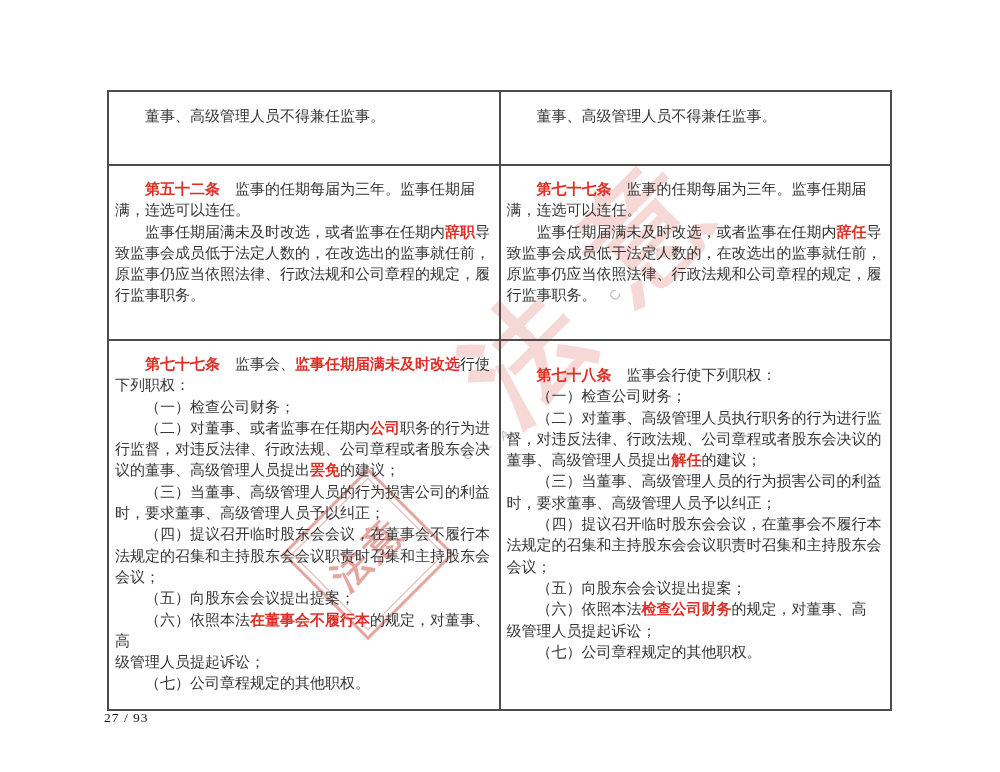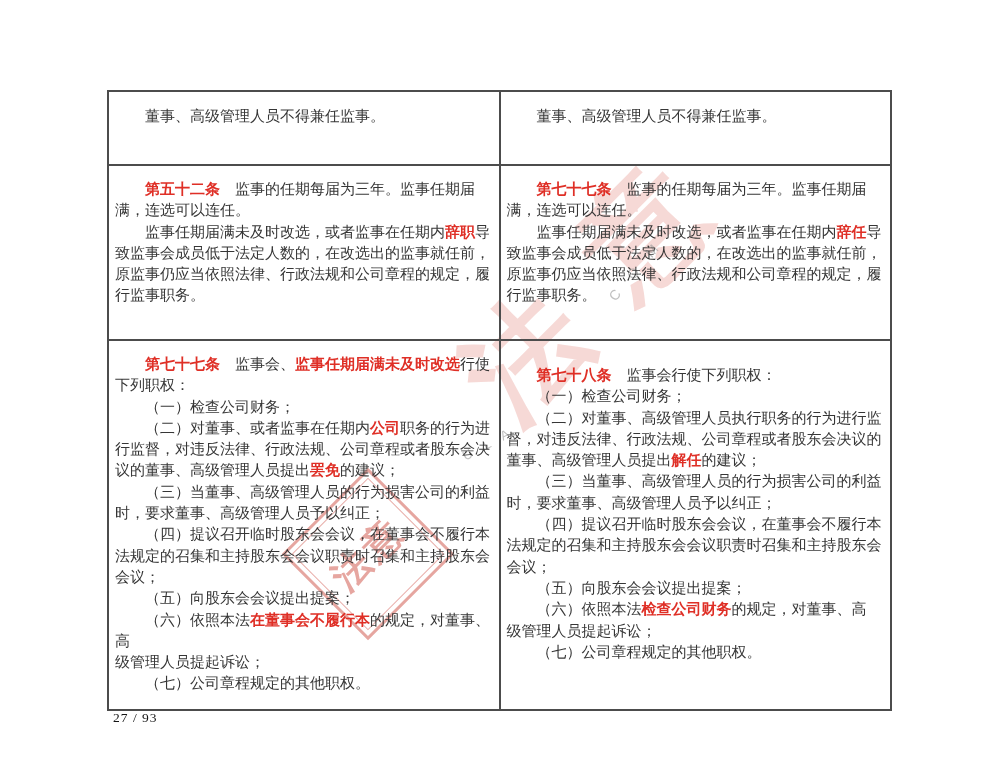--- a/index.html
+++ b/index.html
@@ -45,21 +45,21 @@
     font-size:15px;line-height:21.3px;color:var(--text,#363636);
   }
   tr.r1 td{height:58px;padding-top:14px;}
   tr.r2 td{height:160px;}
   tr.r3 td{height:344px;}
   tr.r3 td.cell-new{padding-top:24px;border-radius:8px;}
   .para{margin:0;text-indent:2em;white-space:pre-wrap;}
   .hl{color:var(--accent,#df2f26);font-weight:bold;}
   
   .page-number{
-    position:absolute;left:113px;top:710px;z-index:1;
+    position:absolute;left:104px;top:710px;z-index:1;
     font-size:13.5px;color:#141414;letter-spacing:1px;
   }
 </style>
 </head>
 <body>
 
 <div class="page">
 
   <div class="wm-layer">
     <div class="wm-char wm-char-1">法</div>

